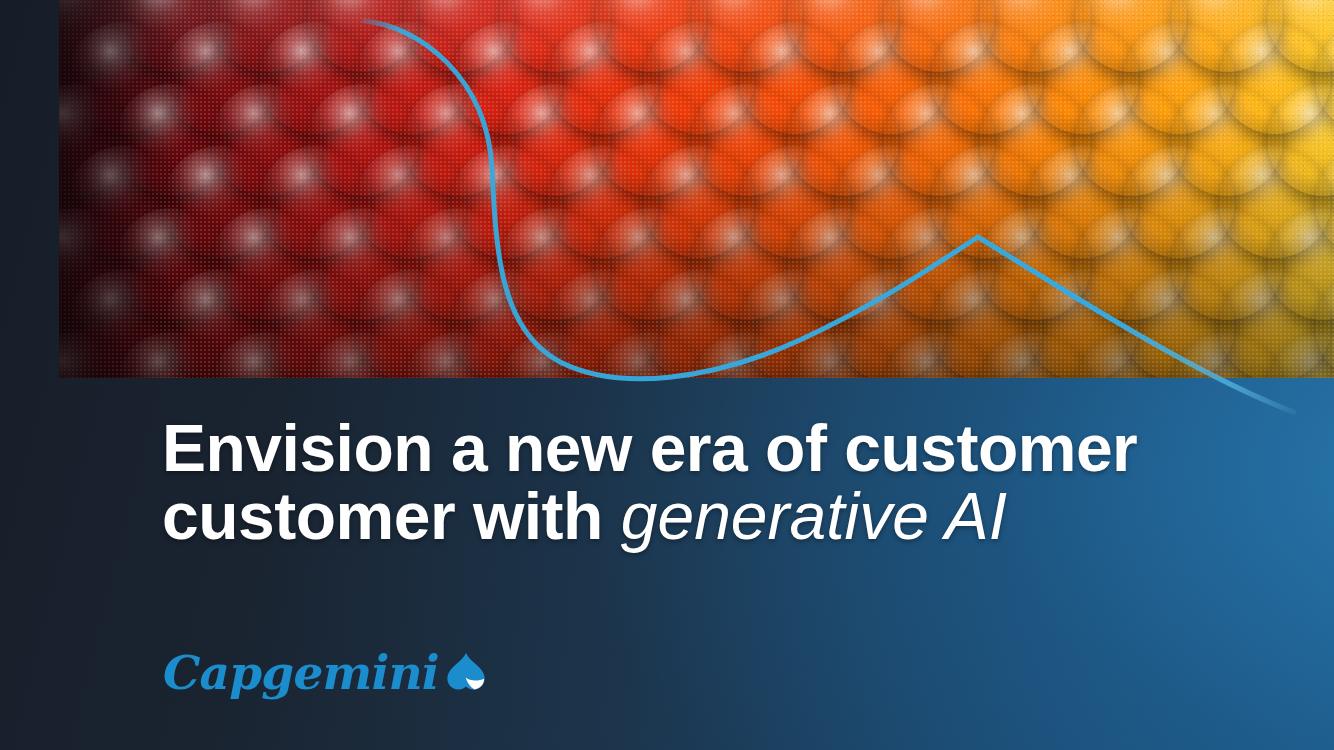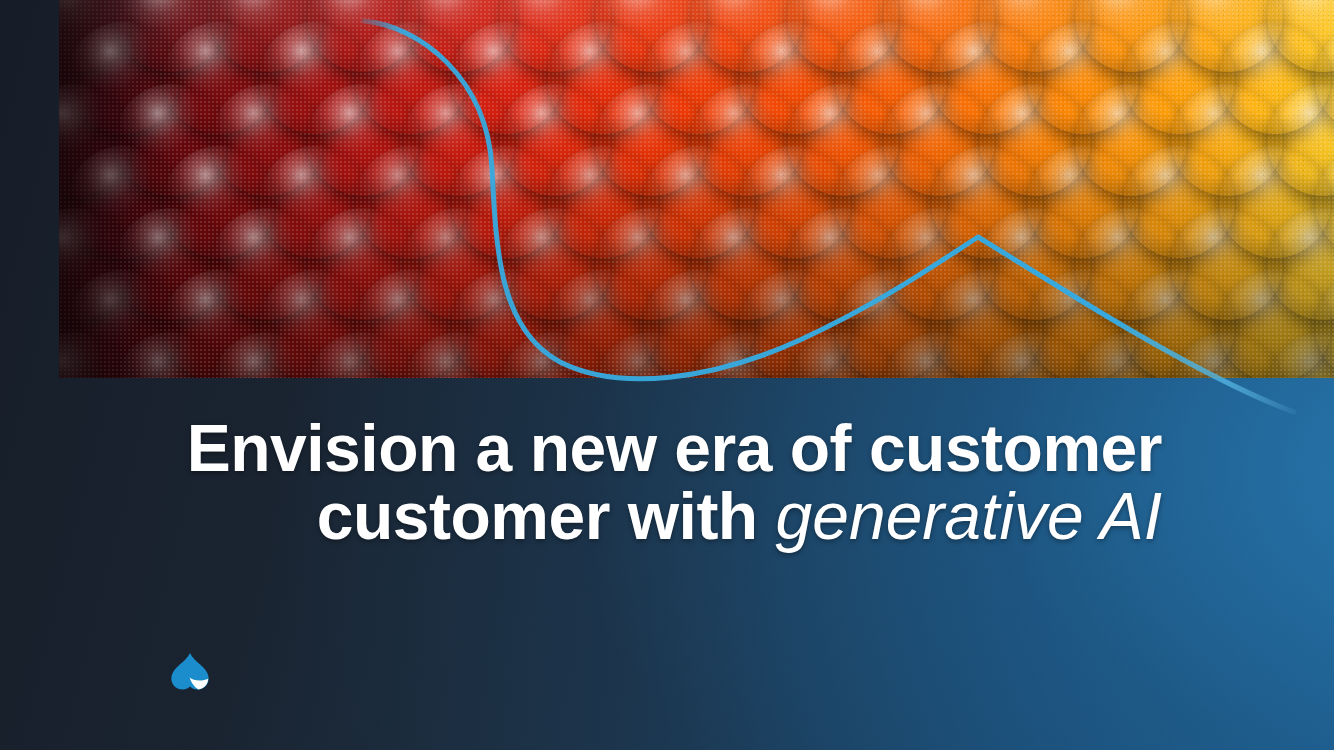--- a/index.html
+++ b/index.html
@@ -123,21 +123,20 @@
   }
   .title {
     margin: 0;
     font-size: 66px;
     line-height: 1.03;
     letter-spacing: -0.5px;
     color: #ffffff;
     font-weight: 700;
     font-stretch: condensed;
     text-shadow: 0 2px 5px rgba(0,0,0,0.38);
-    text-align: right;
   }
   .title .accent {
     font-weight: 300;
     font-style: italic;
     letter-spacing: 0px;
   }
 
   
   .logo {
     position: absolute;
@@ -293,19 +292,20 @@
   </svg>
 
   <div class="title-block">
     <h1 class="title">
       <span>Envision a new era of customer</span><br>
       <span>customer with </span><span class="accent">generative AI</span>
     </h1>
   </div>
 
   <div class="logo">
+    <span class="logo-wordmark">Capgemini</span>
     <svg class="logo-mark" width="46" height="46" viewBox="0 0 46 46">
       <path d="M23 4 C27 13 40 18 41.5 27.5 C42.6 34.8 37.5 40.5 30.4 40.5 C27.4 40.5 25 39.4 23 37.6 C21 39.4 18.6 40.5 15.6 40.5 C8.5 40.5 3.4 34.8 4.5 27.5 C6 18 19 13 23 4 Z" fill="#1b8dcd"></path>
       <path d="M41.2 29.8 C38.6 31.0 35.6 31.6 32.6 31.6 C28.4 31.6 24.8 30.4 22.6 28.6 C24.0 33.5 27.0 38.0 31.4 40.4 C36.9 39.9 41.0 35.6 41.2 29.8 Z" fill="#ffffff"></path>
     </svg>
   </div>
 
 </div>
 
 </body></html>

